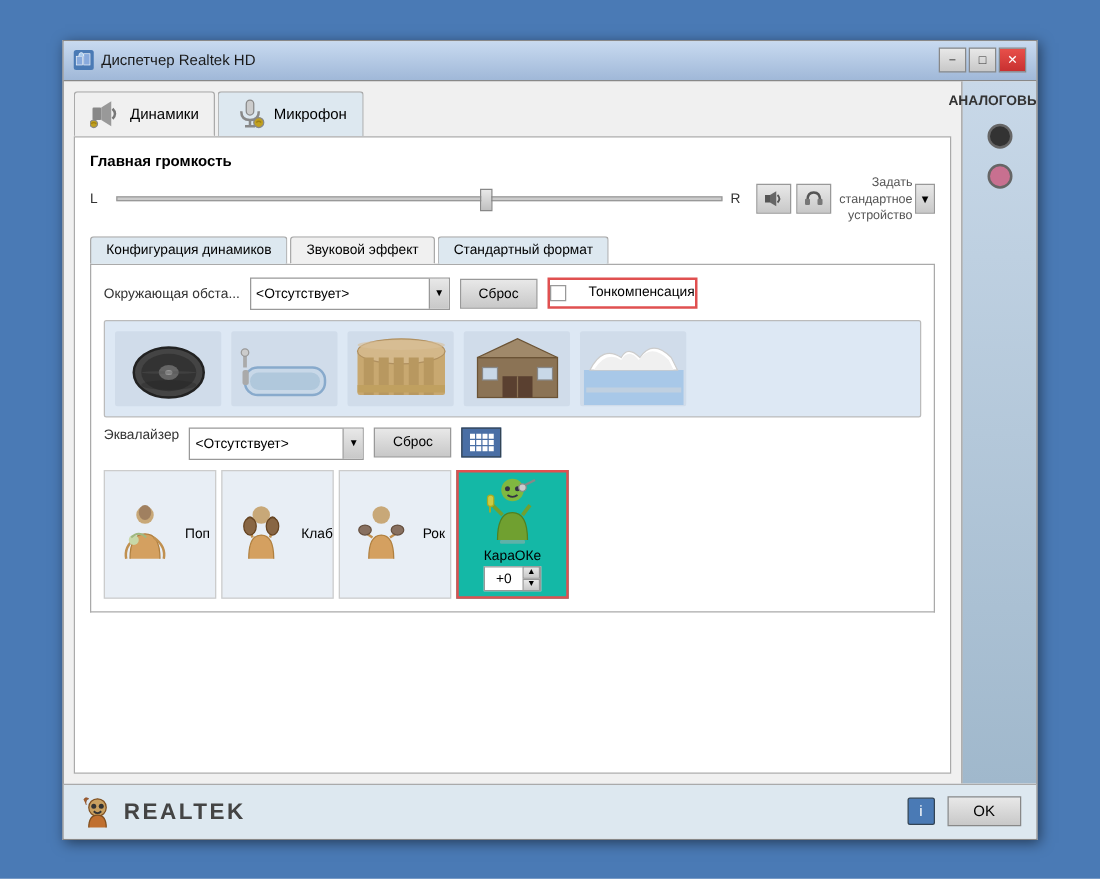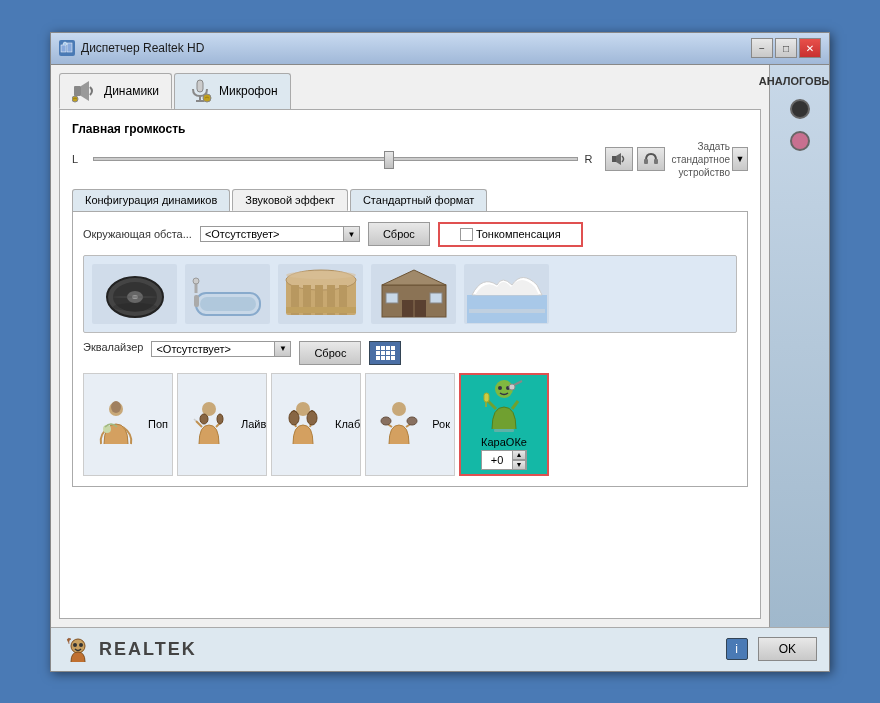--- a/index.html
+++ b/index.html
@@ -23,21 +23,21 @@
     .vol-label { font-size: 11px; color: #333; width: 15px; }
     .vol-btn { width: 28px; height: 24px; background: linear-gradient(to bottom, #e8e8e8, #c8c8c8); border: 1px solid #999; cursor: pointer; display: flex; align-items: center; justify-content: center; font-size: 12px; }
     .dropdown-arrow { width: 16px; height: 24px; background: linear-gradient(to bottom, #e8e8e8, #c8c8c8); border: 1px solid #999; display: flex; align-items: center; justify-content: center; cursor: pointer; font-size: 9px; }
     .inner-tabs { display: flex; gap: 2px; border-bottom: 1px solid #aaa; }
     .inner-tab { padding: 4px 12px; font-size: 11px; background: #dde8f0; border: 1px solid #aaa; border-bottom: none; cursor: pointer; border-radius: 3px 3px 0 0; }
     .inner-tab.active { background: #f0f0f0; border-bottom: 1px solid #f0f0f0; }
     .effects-content { border: 1px solid #aaa; border-top: none; padding: 10px; flex: 1; display: flex; flex-direction: column; gap: 8px; }
     .env-row { display: flex; align-items: center; gap: 8px; }
     .env-label { font-size: 11px; color: #333; white-space: nowrap; }
     .reset-btn { padding: 2px 14px; height: 24px; background: linear-gradient(to bottom, #e8e8e8, #c8c8c8); border: 1px solid #999; cursor: pointer; font-size: 11px; }
-    .toncomp-box { border: 2px solid #e05050; padding: 4px 20px; display: flex; align-items: center; gap: 3px; background: #fff; }
+    .toncomp-box { border: 2px solid #e05050; padding: 4px 0; display: flex; align-items: flex-start; gap: 18px; background: #fff; }
     .checkbox { width: 13px; height: 13px; border: 1px solid #999; background: white; display: flex; align-items: center; justify-content: center; }
     .toncomp-label { font-size: 11px; }
     .eq-row { display: flex; gap: 8px; }
     .eq-grid-btn { width: 32px; height: 24px; background: #4a6fa5; border: 1px solid #345; display: flex; align-items: center; justify-content: center; cursor: pointer; }
     .eq-grid-icon { display: grid; grid-template-columns: repeat(4,4px); gap: 1px; }
     .eq-grid-cell { width: 4px; height: 4px; background: white; }
     .preset-item { display: flex; flex-direction: row; align-items: center; width: 90px; border: 1px solid #ccc; background: #e8eef5; padding: 4px; gap: 4px; }
     .preset-icon { width: 60px; height: 55px; display: flex; align-items: center; justify-content: center; }
     .preset-label { font-size: 11px; text-align: center; }
     .karaoke-section { display: flex; flex-direction: column; align-items: center; width: 90px; border: 2px solid #e05050; background: #14b8a6; padding: 4px; gap: 2px; }
@@ -46,21 +46,21 @@
     .karaoke-arrows { display: flex; flex-direction: column; }
     .karaoke-arrow { width: 14px; height: 10px; background: linear-gradient(to bottom, #e8e8e8, #c8c8c8); border: 1px solid #999; display: flex; align-items: center; justify-content: center; font-size: 7px; cursor: pointer; }
     .sidebar { width: 60px; background: linear-gradient(to bottom, #c8d8e8, #a0b8cc); border-left: 1px solid #999; display: flex; flex-direction: column; align-items: center; padding: 10px 5px; gap: 12px; }
     .analog-label { font-size: 11px; font-weight: bold; color: #333; writing-mode: horizontal-tb; text-align: center; }
     .circle-btn { width: 20px; height: 20px; border-radius: 50%; border: 2px solid #666; background: #333; cursor: pointer; }
     .circle-btn.pink { background: #c87090; }
     .footer { height: 44px; background: #dde8f0; border-top: 1px solid #aaa; display: flex; align-items: center; padding: 0 12px; }
     .realtek-logo { display: flex; align-items: center; gap: 6px; flex: 1; }
     .info-btn { width: 22px; height: 22px; border-radius: 2px; background: #4a7ab5; color: white; font-size: 12px; display: flex; align-items: center; justify-content: center; cursor: pointer; border: 1px solid #345; }
     .ok-btn { padding: 4px 20px; background: linear-gradient(to bottom, #e8e8e8, #c8c8c8); border: 1px solid #888; cursor: pointer; font-size: 12px; margin-left: 10px; }
-    .select-wrapper { display: flex; border: 1px solid #999; height: 16px; background: white; }
+    .select-wrapper { display: flex; border: 1px solid #999; height: 26px; background: white; }
     .select-text { flex: 1; font-size: 11px; padding: 0 4px; display: flex; align-items: center; }
     .select-arrow { width: 16px; background: linear-gradient(to bottom, #e8e8e8, #c8c8c8); border-left: 1px solid #999; display: flex; align-items: center; justify-content: center; font-size: 8px; cursor: pointer; }
     .vol-section-row { display: flex; align-items: center; gap: 6px; }
     .vol-controls { display: flex; gap: 4px; align-items: center; }
     .device-assign { display: flex; align-items: center; gap: 2px; font-size: 10px; color: #555; }
 
     
     .env-scene { width: 85px; height: 60px; display: flex; align-items: center; justify-content: center; background: #d0dcea; border-radius: 2px; overflow: hidden; position: relative; }
   </style>
 </head>
@@ -267,34 +267,20 @@
                     <path d="M20,28 Q10,35 12,45" fill="none" stroke="#c09050" stroke-width="2"></path>
                     <path d="M34,28 Q44,35 42,45" fill="none" stroke="#c09050" stroke-width="2"></path>
                     <ellipse cx="27" cy="8" rx="5" ry="6" fill="#a08060"></ellipse>
                     <circle cx="18" cy="30" r="4" fill="#c8d8a8"></circle>
                     <path d="M16,28 Q22,22 28,28" fill="none" stroke="#a0b880" stroke-width="1.5"></path>
                   </svg>
                 </div>
                 <span class="preset-label">Поп</span>
               </div>
 
-              <div class="preset-item">
-                <div class="preset-icon">
-                  <svg width="55" height="50" viewBox="0 0 55 50">
-                    <circle cx="27" cy="10" r="7" fill="#c8a878"></circle>
-                    <path d="M17,45 Q17,26 27,26 Q37,26 37,45" fill="#d4a060" stroke="#b08040" stroke-width="1"></path>
-                    <line x1="20" y1="28" x2="14" y2="22" stroke="#c09050" stroke-width="2"></line>
-                    <line x1="34" y1="28" x2="40" y2="22" stroke="#c09050" stroke-width="2"></line>
-                    <ellipse cx="22" cy="20" rx="4" ry="5" fill="#886644" stroke="#664422" stroke-width="1"></ellipse>
-                    <ellipse cx="38" cy="20" rx="3" ry="5" fill="#886644" stroke="#664422" stroke-width="1"></ellipse>
-                    <line x1="14" y1="22" x2="12" y2="20" stroke="#ccc" stroke-width="1.5"></line>
-                  </svg>
-                </div>
-                <span class="preset-label">Лайв</span>
-              </div>
 
               <div class="preset-item">
                 <div class="preset-icon">
                   <svg width="55" height="50" viewBox="0 0 55 50">
                     <circle cx="27" cy="10" r="7" fill="#c8a878"></circle>
                     <path d="M17,45 Q17,26 27,26 Q37,26 37,45" fill="#d4a060" stroke="#b08040" stroke-width="1"></path>
                     <line x1="20" y1="28" x2="18" y2="22" stroke="#c09050" stroke-width="2"></line>
                     <line x1="34" y1="28" x2="36" y2="22" stroke="#c09050" stroke-width="2"></line>
                     <ellipse cx="18" cy="19" rx="5" ry="7" fill="#886644" stroke="#664422" stroke-width="1"></ellipse>
                     <ellipse cx="36" cy="19" rx="5" ry="7" fill="#886644" stroke="#664422" stroke-width="1"></ellipse>

